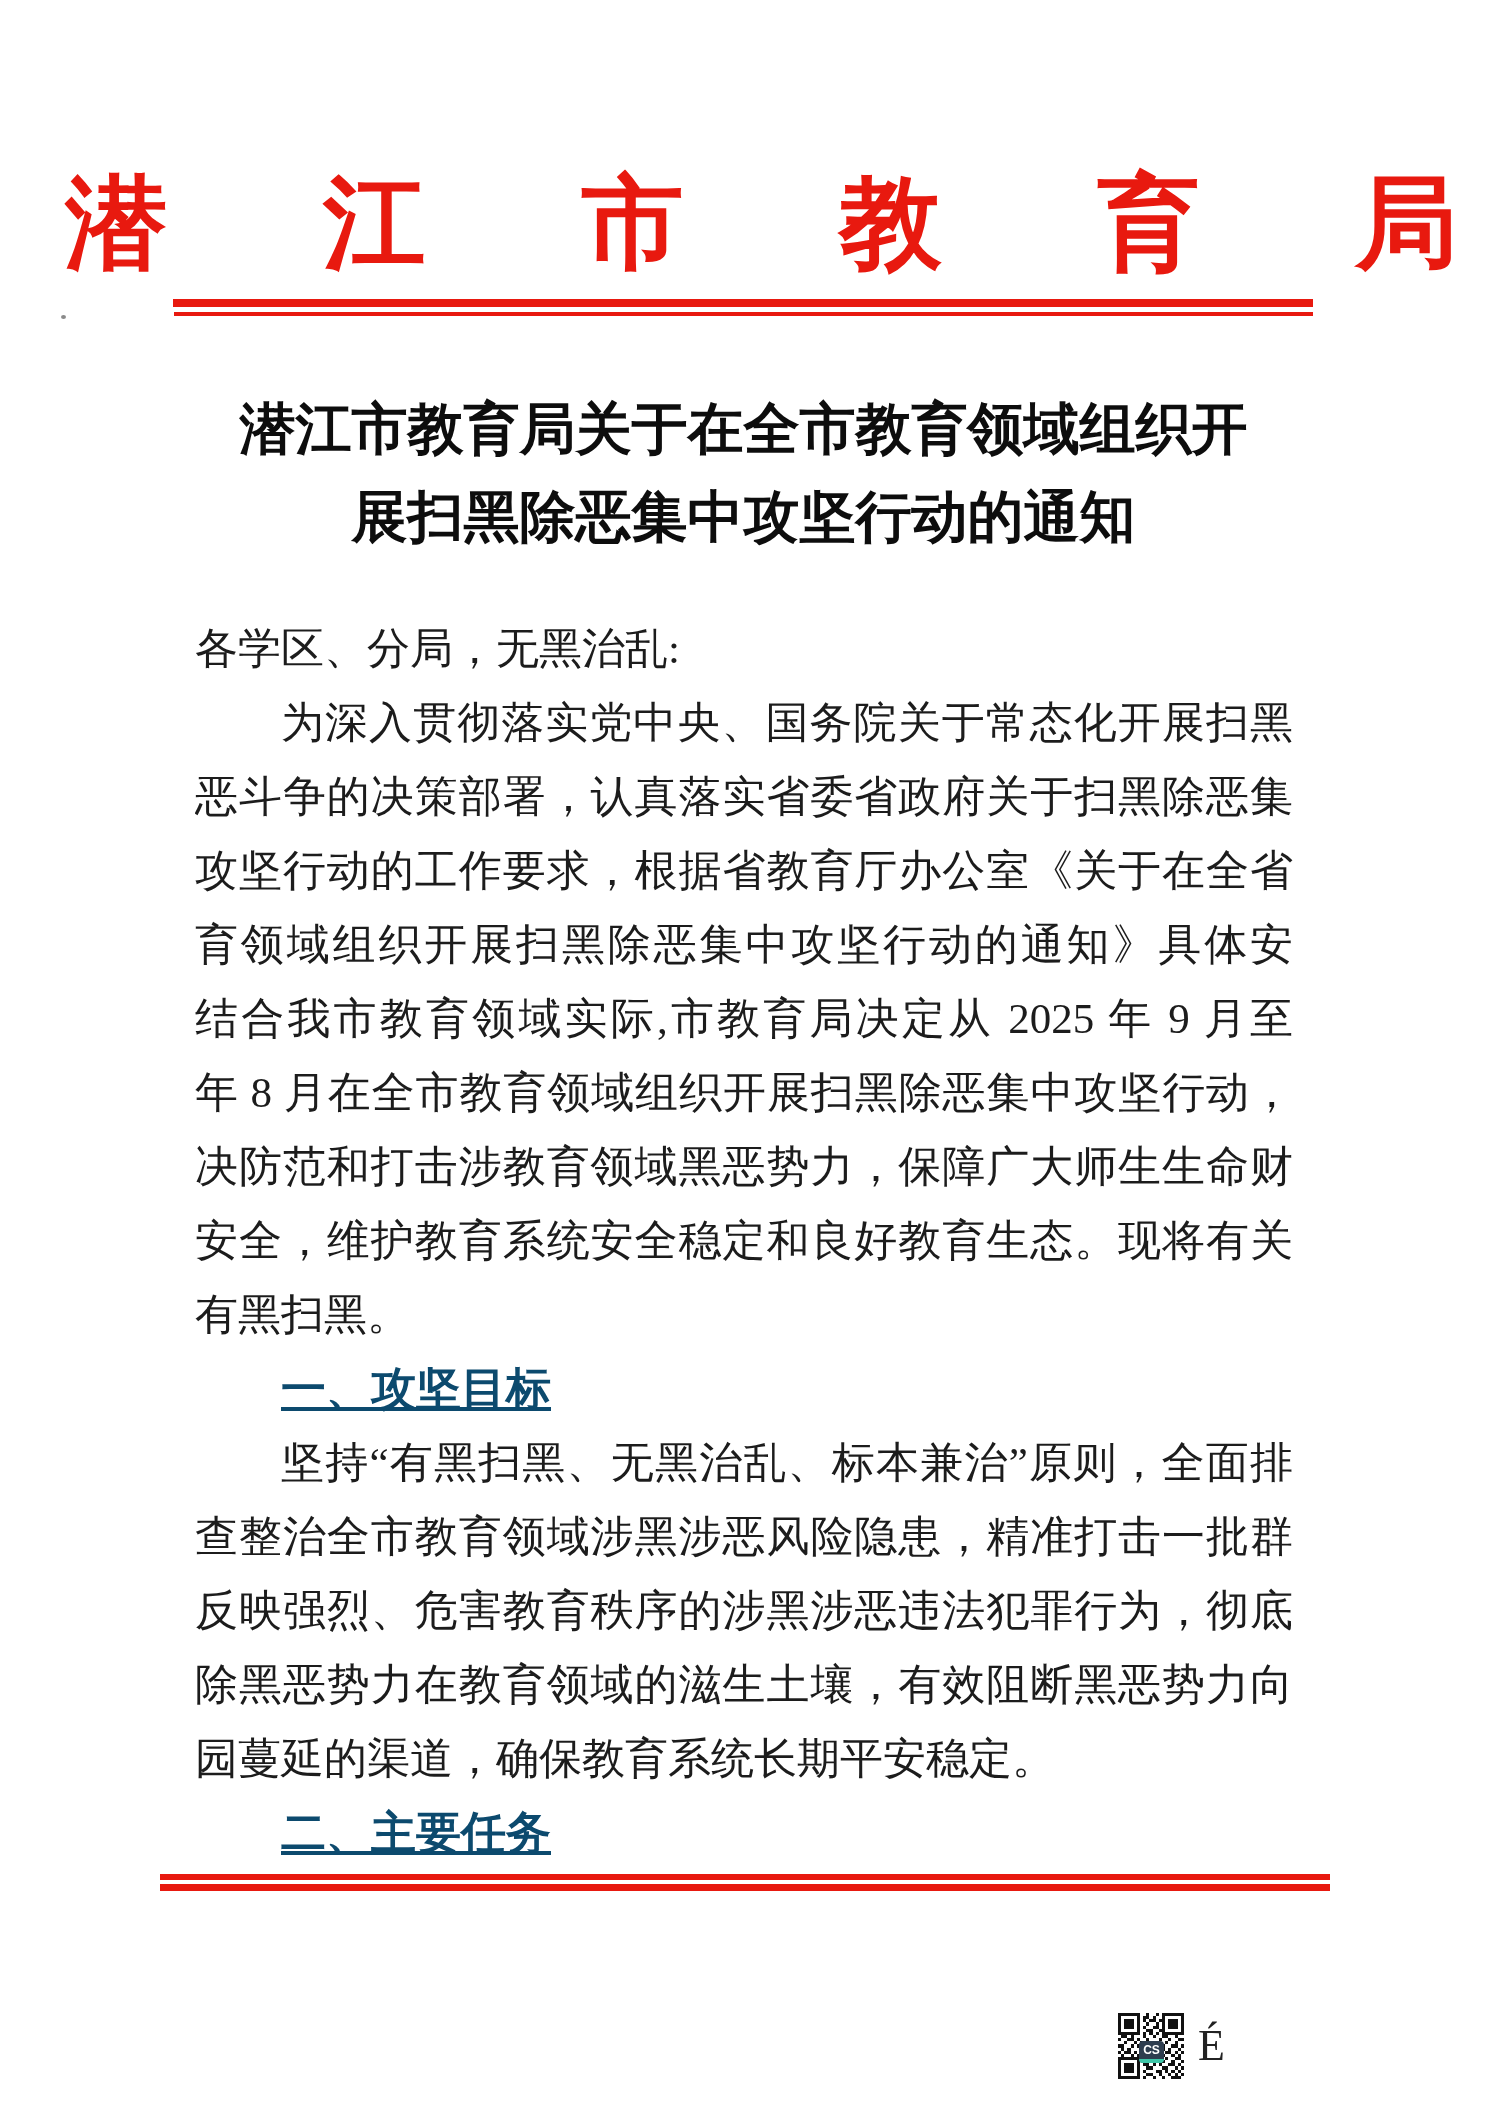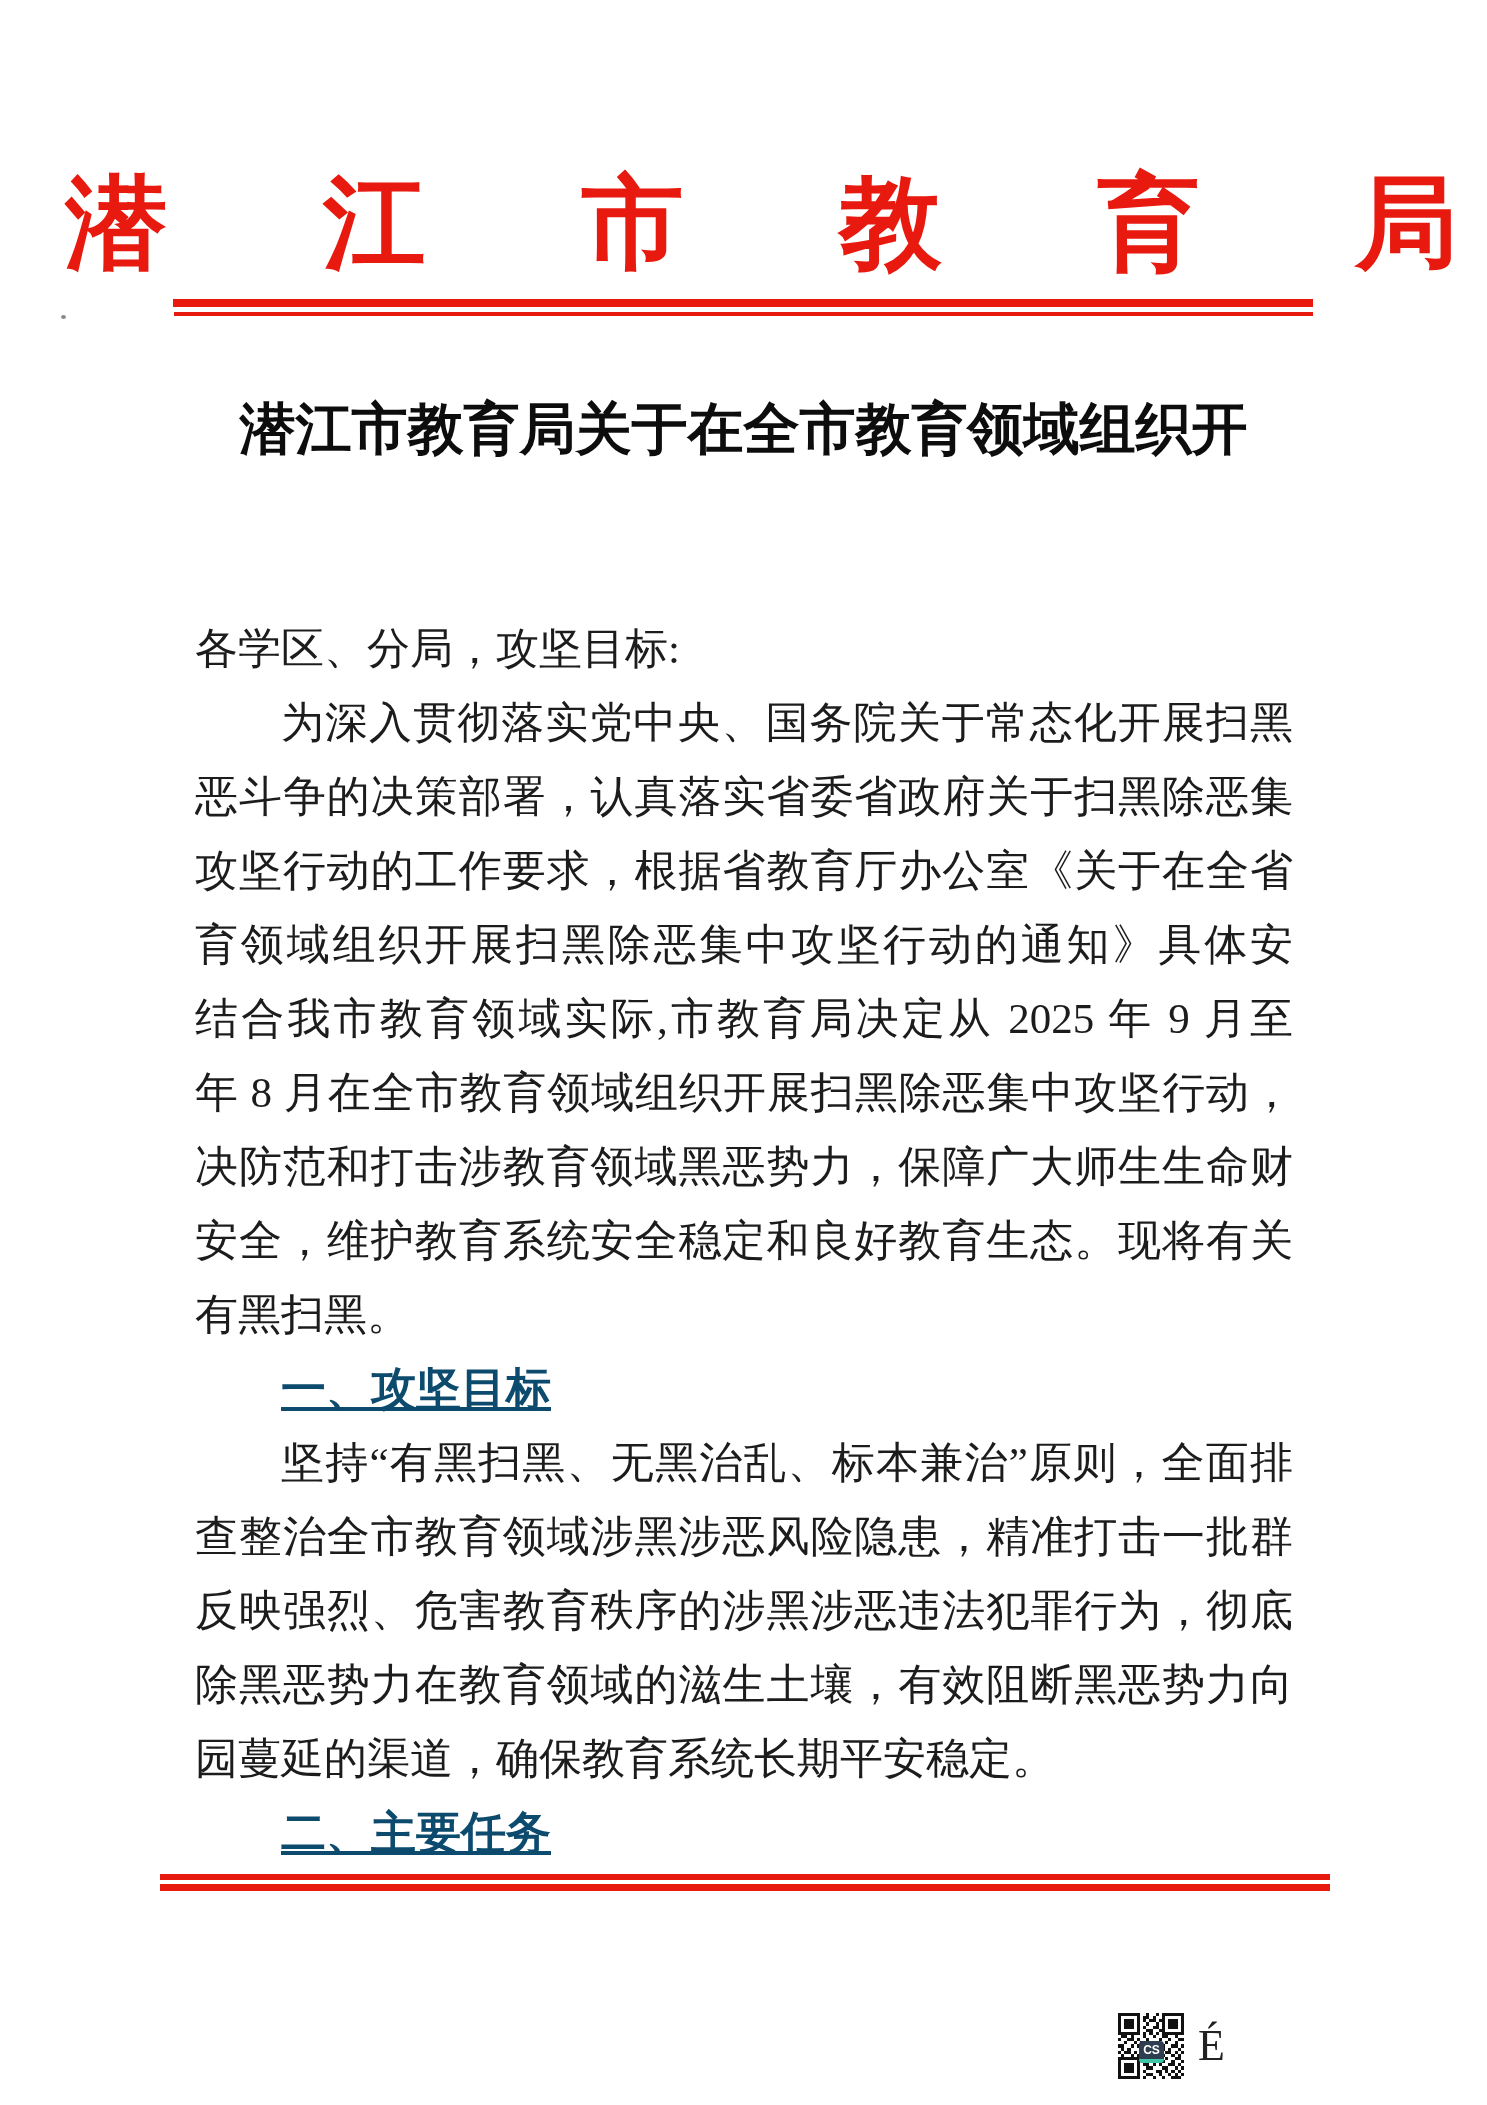--- a/index.html
+++ b/index.html
@@ -147,23 +147,24 @@
 <body>
 
 <div class="page">
 
   <div class="letterhead">潜 江 市 教 育 局</div>
   <div class="rule rule-top-thick"></div>
   <div class="rule rule-top-thin"></div>
   <div class="artifact-dot"></div>
 
   <div class="doc-title l1">潜江市教育局关于在全市教育领域组织开</div>
+  <div class="doc-title l2">展扫黑除恶集中攻坚行动的通知</div>
 
   <div class="body-block">
-    <div class="line salutation">各学区、分局，攻坚目标:</div>
+    <div class="line salutation">各学区、分局，无黑治乱:</div>
     <div class="line indent fill">为深入贯彻落实党中央、国务院关于常态化开展扫黑除</div>
     <div class="line fill">恶斗争的决策部署，认真落实省委省政府关于扫黑除恶集中</div>
     <div class="line fill">攻坚行动的工作要求，根据省教育厅办公室《关于在全省教</div>
     <div class="line fill">育领域组织开展扫黑除恶集中攻坚行动的通知》具体安排，</div>
     <div class="line fill">结合我市教育领域实际,市教育局决定从 2025 年 9 月至 2026</div>
     <div class="line fill">年 8 月在全市教育领域组织开展扫黑除恶集中攻坚行动，坚</div>
     <div class="line fill">决防范和打击涉教育领域黑恶势力，保障广大师生生命财产</div>
     <div class="line fill">安全，维护教育系统安全稳定和良好教育生态。现将有关事</div>
     <div class="line end">有黑扫黑。</div>
     <div class="line heading">一、攻坚目标</div>

